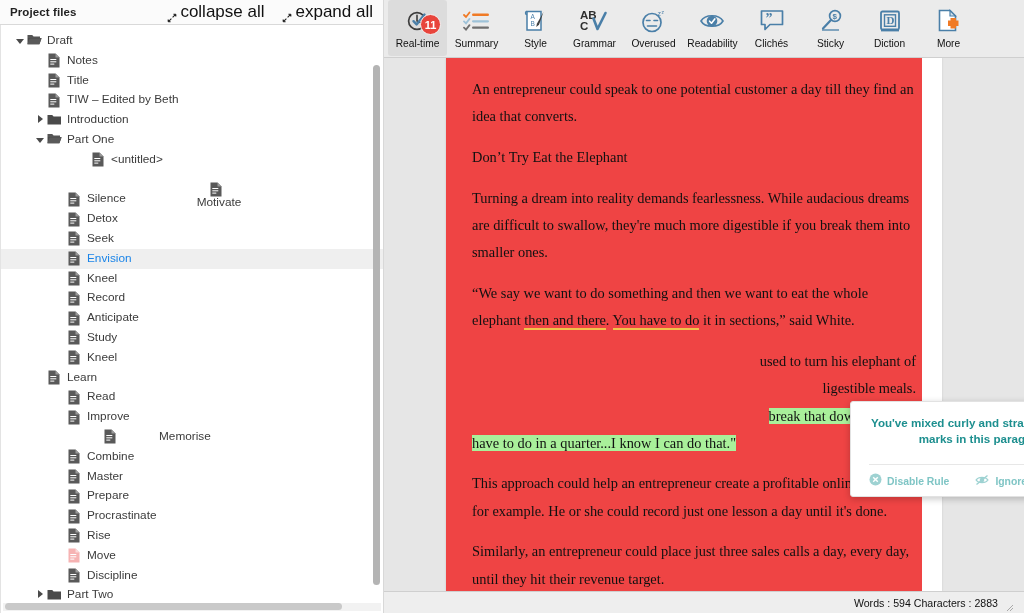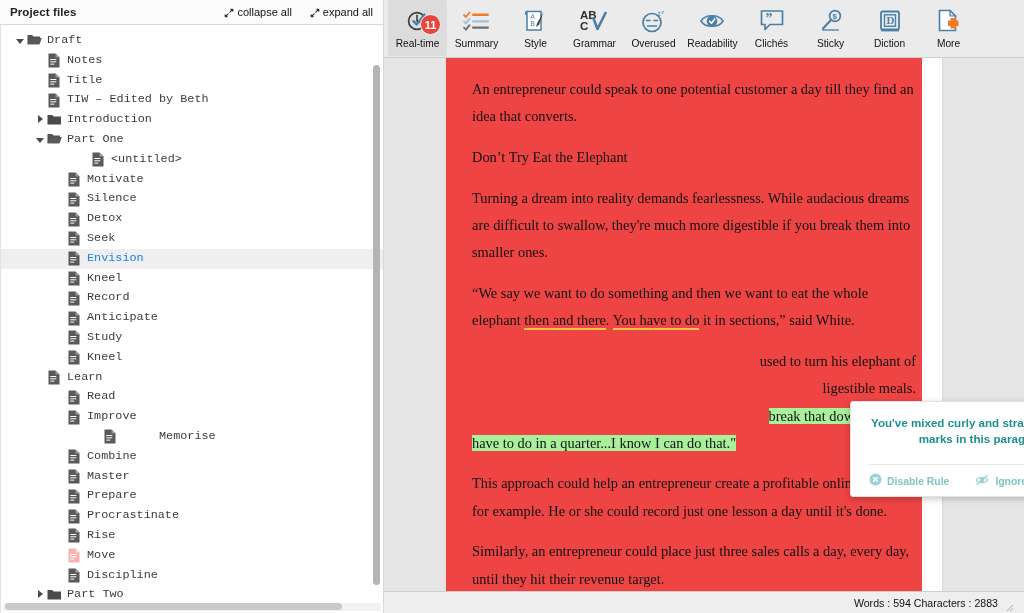--- a/index.html
+++ b/index.html
@@ -26,36 +26,35 @@
     display: flex; align-items: center;
     padding: 0 10px 0 10px;
     position: relative;
   }
   #sidebar-title {
     font-size: 11.5px; font-weight: bold; color: #222;
     letter-spacing: 0.1px;
   }
   .hdr-actions { margin-left: auto; display: flex; gap: 18px; align-items: center; }
   .hdr-btn {
-    font-size: 11px; color: #111; cursor: default;
+    font-size: 17px; color: #111; cursor: default;
     display: flex; align-items: center; gap: 3px;
   }
   .arrow-ico { width: 10px; height: 10px; display:inline-block; position: relative; top:1px;}
 
   #tree-wrap {
     flex: 1 1 auto; position: relative; overflow: hidden;
     background: #fff;
     border-left: 1px solid #e3e3e3;
     margin: 0 0 0 0;
   }
   #tree {
     position: absolute; top: 0; left: 0; right: 0; bottom: 0;
     padding-top: 6px;
     background: #fff;
-    font-family: Liberation Mono, monospace;
   }
   .row {
     height: 19.8px; display: flex; align-items: center;
     font-size: 11.8px; color: #3b3b3b; white-space: nowrap;
     padding-left: 0;
   }
   .row.selected { background: #efefef; }
   .row.selected .label { color: #1a84e8; }
   .disc {
     width: 12px; height: 12px; flex: 0 0 12px; position: relative;
@@ -290,21 +289,21 @@
               <svg width="14" height="15" viewBox="0 0 14 15">
                 <path d="M1.5 0.5 H8.5 L12.5 4.5 V14.5 H1.5 Z" fill="#595959"></path>
                 <path d="M8.5 0.5 L12.5 4.5 H8.5 Z" fill="#9a9a9a"></path>
                 <rect x="3.3" y="6" width="6" height="1" fill="#ffffff"></rect>
                 <rect x="3.3" y="8.3" width="6" height="1" fill="#ffffff"></rect>
                 <rect x="3.3" y="10.6" width="4" height="1" fill="#ffffff"></rect>
               </svg>
             </span>
             <span class="label">&lt;untitled&gt;</span>
           </div>
-          <div class="row" style="padding-left: 54px;">
+          <div class="row" style="padding-left: 54px; flex-direction: column;">
             <span class="disc"></span>
             <span class="ico file-ico">
               <svg width="14" height="15" viewBox="0 0 14 15">
                 <path d="M1.5 0.5 H8.5 L12.5 4.5 V14.5 H1.5 Z" fill="#595959"></path>
                 <path d="M8.5 0.5 L12.5 4.5 H8.5 Z" fill="#9a9a9a"></path>
                 <rect x="3.3" y="6" width="6" height="1" fill="#ffffff"></rect>
                 <rect x="3.3" y="8.3" width="6" height="1" fill="#ffffff"></rect>
                 <rect x="3.3" y="10.6" width="4" height="1" fill="#ffffff"></rect>
               </svg>
             </span>

